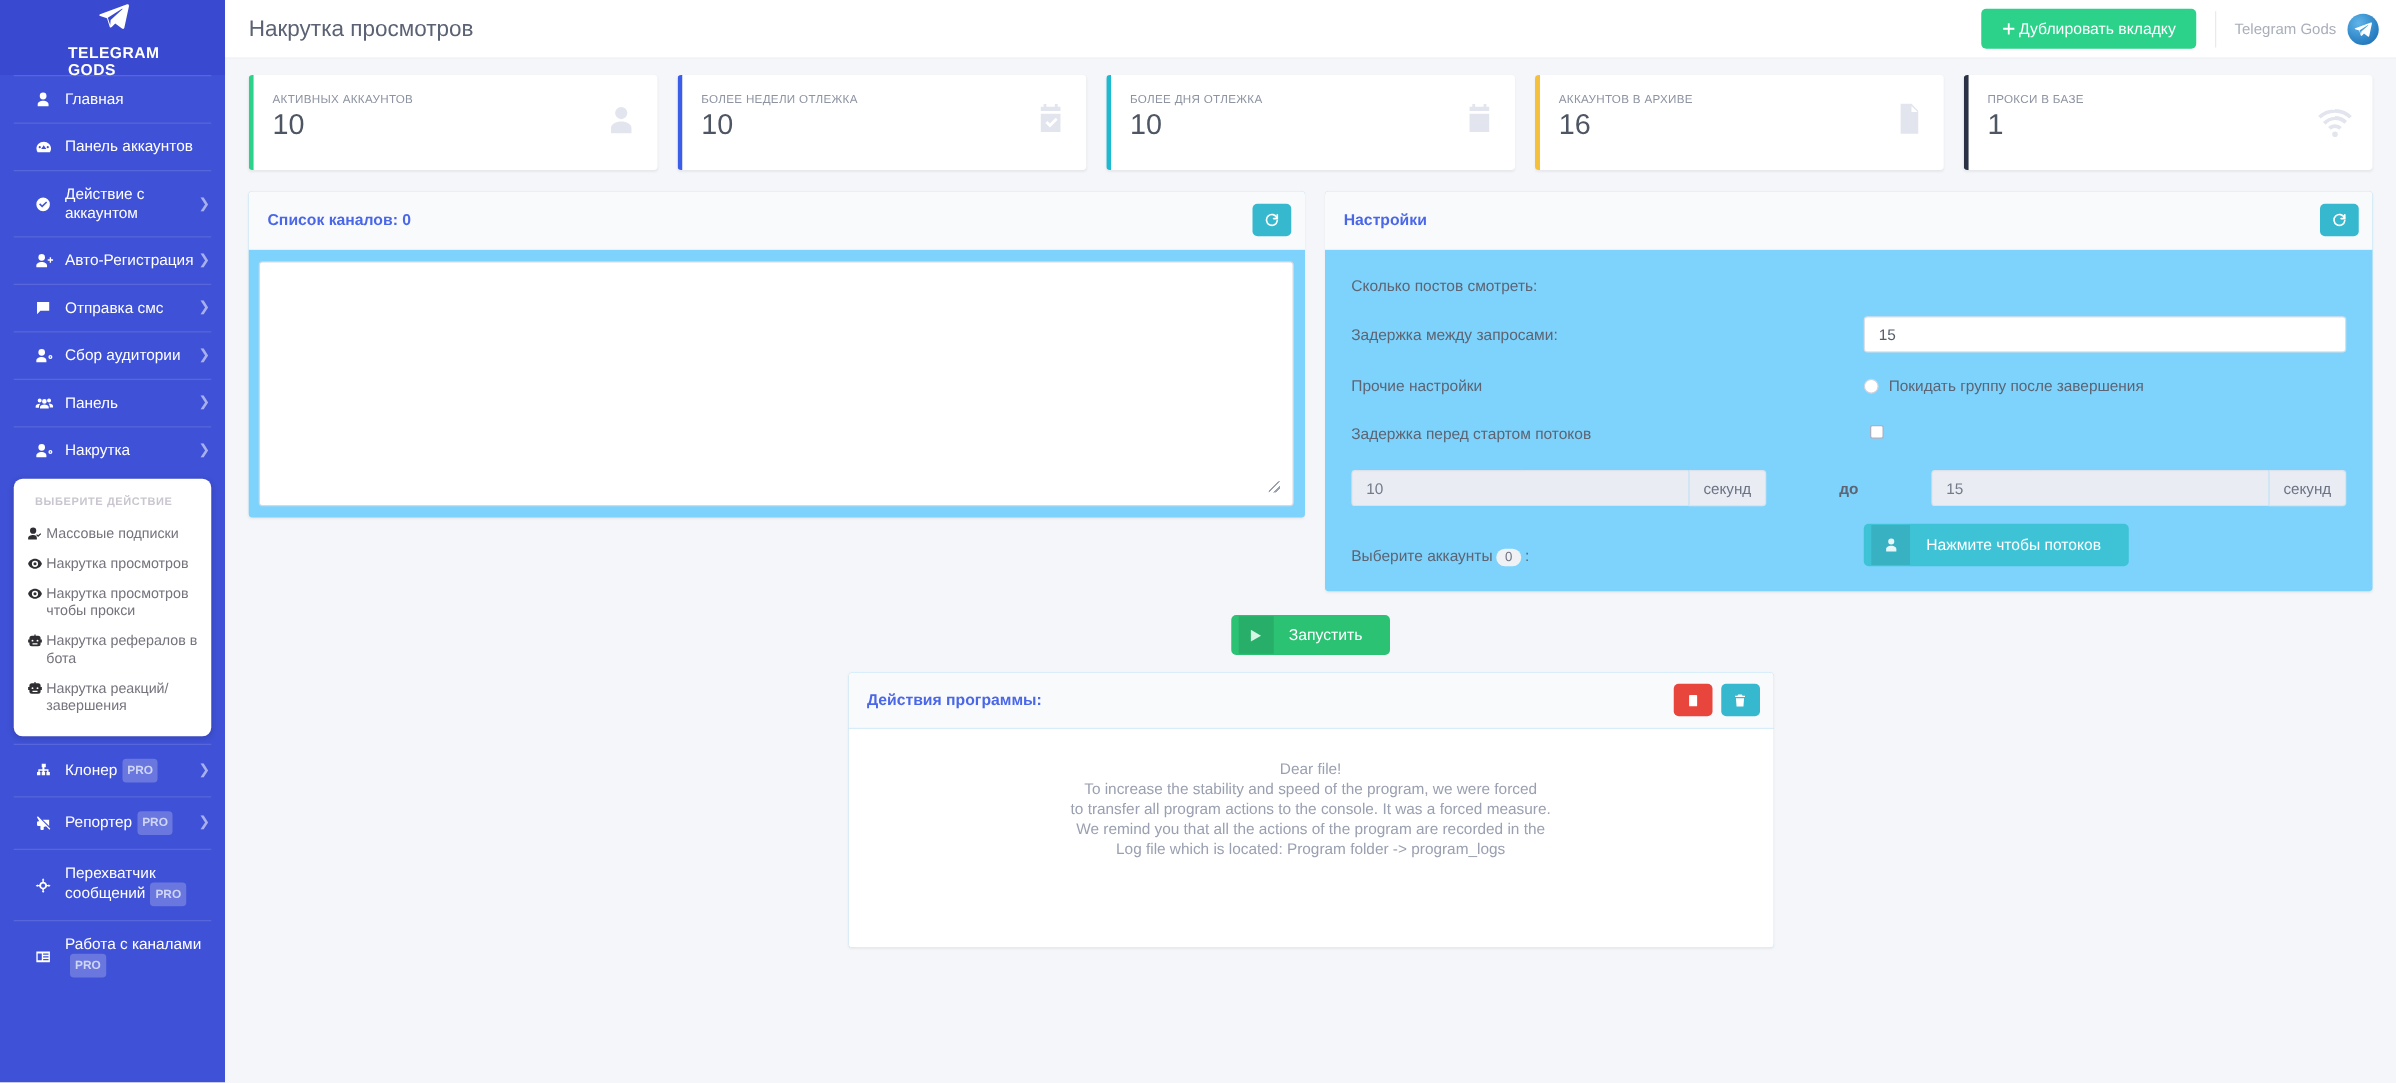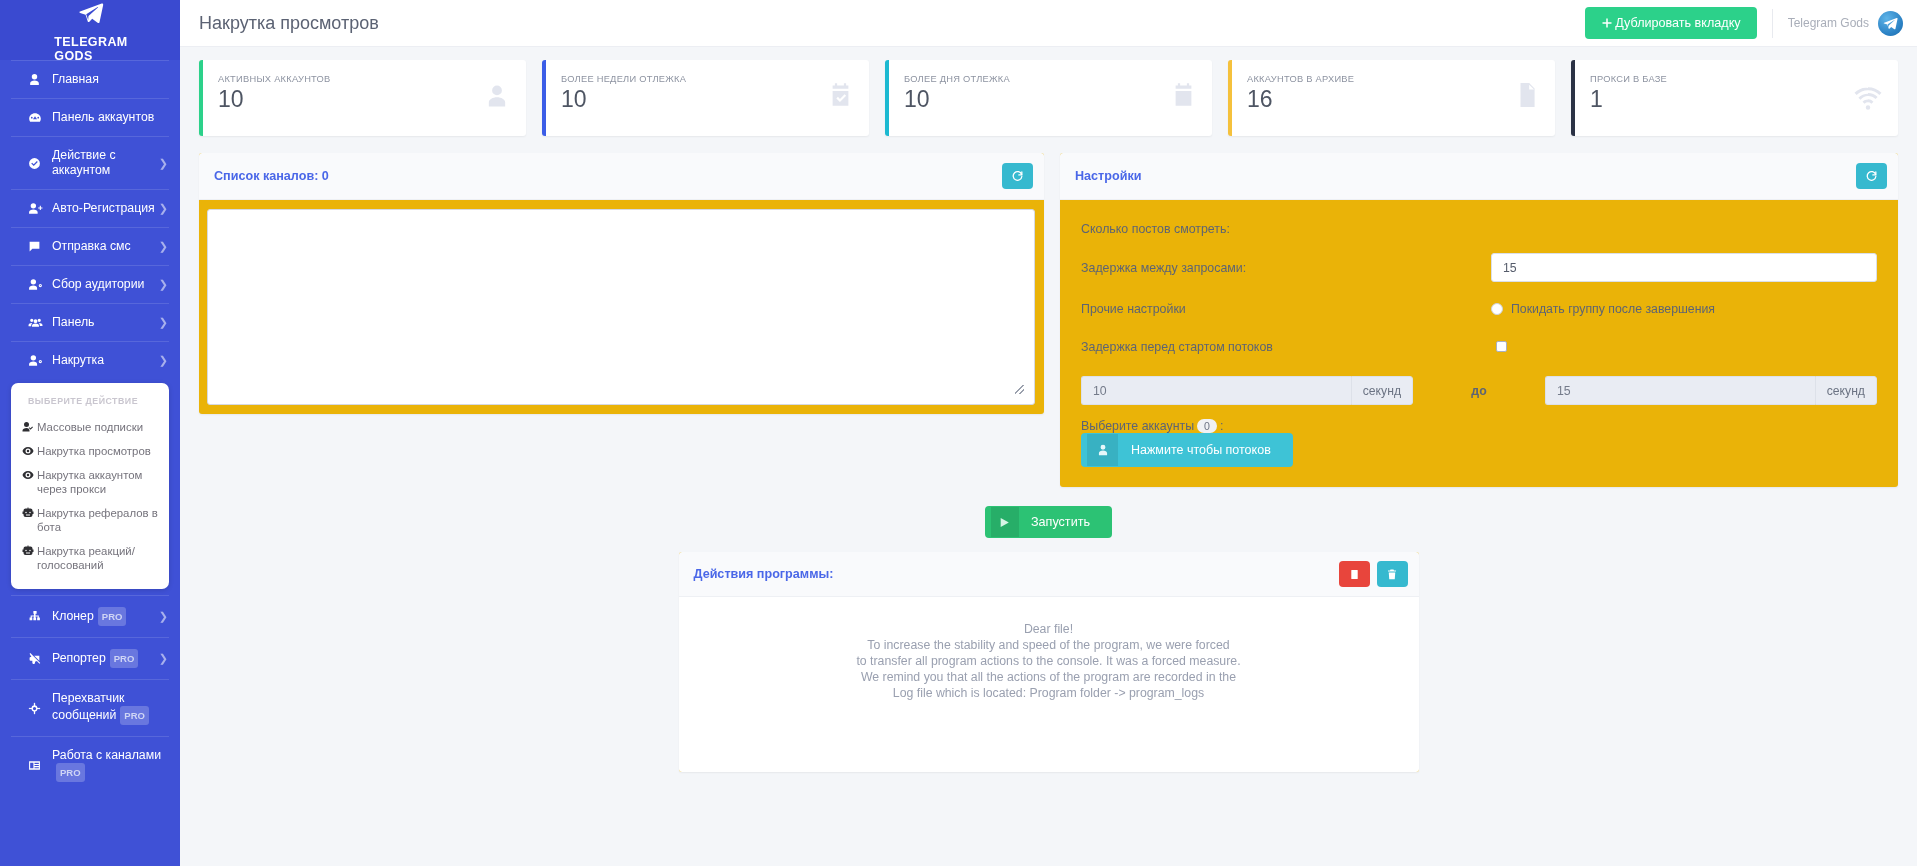--- a/index.html
+++ b/index.html
@@ -189,21 +189,21 @@
   }
 
   
   .panels {
     display: flex;
     gap: 16px;
     padding: 17px 19px 0 19px;
     align-items: flex-start;
   }
   .card {
-    background: #eab308;
+    background: #7dd3fc;
     border-radius: 3px;
     box-shadow: 0 1px 2px rgba(0,0,0,.06);
   }
   .card-head {
     height: 47px;
     background: #f9fafc;
     border-bottom: 1px solid #eef0f4;
     display: flex;
     align-items: center;
     padding: 0 11px 0 15px;
@@ -334,21 +334,21 @@
     border: 1px solid #dde1e9;
     border-radius: 0 3px 3px 0;
     background: #e9ecf3;
     display: flex; align-items: center;
     padding: 0 11px;
     font-size: 12.2px;
     color: #6b7383;
   }
   .dotext { font-size: 12.3px; color: #5d6474; margin: 0 auto; padding: 0 20px; font-weight: bold; }
 
-  .accrow { display: flex; align-items: flex-start; margin-top: 14px; flex-direction: column; }
+  .accrow { display: flex; align-items: flex-end; margin-top: 14px; }
   .acc-label { font-size: 12.4px; color: #5d6474; width: 410px; min-width: 410px; }
   .acc-count {
     display: inline-block;
     background: #f0f1f5;
     border-radius: 9px;
     padding: 1px 7px;
     font-size: 10.6px;
     color: #6e7485;
     margin: 0 3px;
   }
@@ -538,39 +538,39 @@
         </span>
       <span>Накрутка просмотров</span>
     </div>
 
     <div class="submenu-item">
       <span class="sico">
           <svg width="12" height="12" viewBox="0 0 24 24" fill="currentColor">
             <path d="M12 4C6.5 4 2 8 1 12c1 4 5.5 8 11 8s10-4 11-8c-1-4-5.5-8-11-8zm0 13a5 5 0 1 1 0-10 5 5 0 0 1 0 10zm0-2.5a2.5 2.5 0 1 0 0-5 2.5 2.5 0 0 0 0 5z"></path>
           </svg>
         </span>
-      <span>Накрутка аккаунтом через прокси</span>
+      <span>Накрутка просмотров чтобы прокси</span>
     </div>
 
     <div class="submenu-item">
       <span class="sico">
           <svg width="12" height="12" viewBox="0 0 24 24" fill="currentColor">
             <path d="M11 1v2H7a4 4 0 0 0-4 4v2H1v5h2v2a4 4 0 0 0 4 4h10a4 4 0 0 0 4-4v-2h2V9h-2V7a4 4 0 0 0-4-4h-4V1h-2zM8 9.5a1.5 1.5 0 1 1 0 3 1.5 1.5 0 0 1 0-3zm8 0a1.5 1.5 0 1 1 0 3 1.5 1.5 0 0 1 0-3zM8 15h8v2H8v-2z"></path>
           </svg>
         </span>
       <span>Накрутка рефералов в бота</span>
     </div>
 
     <div class="submenu-item">
       <span class="sico">
           <svg width="12" height="12" viewBox="0 0 24 24" fill="currentColor">
             <path d="M11 1v2H7a4 4 0 0 0-4 4v2H1v5h2v2a4 4 0 0 0 4 4h10a4 4 0 0 0 4-4v-2h2V9h-2V7a4 4 0 0 0-4-4h-4V1h-2zM8 9.5a1.5 1.5 0 1 1 0 3 1.5 1.5 0 0 1 0-3zm8 0a1.5 1.5 0 1 1 0 3 1.5 1.5 0 0 1 0-3zM8 15h8v2H8v-2z"></path>
           </svg>
         </span>
-      <span>Накрутка реакций/голосований</span>
+      <span>Накрутка реакций/завершения</span>
     </div>
   </div>
 
   <div class="nav-sep"></div>
   <div class="nav-item">
     <span class="ico">
         <svg width="14" height="13" viewBox="0 0 24 24" fill="currentColor">
           <path d="M9 2h6v5h-2v3h6v4h2v5h-5v-5h1v-2h-4v2h1v5H9v-5h1v-2H6v2h1v5H2v-5h2v-4h6V7H9V2z"></path>
         </svg>
       </span>

